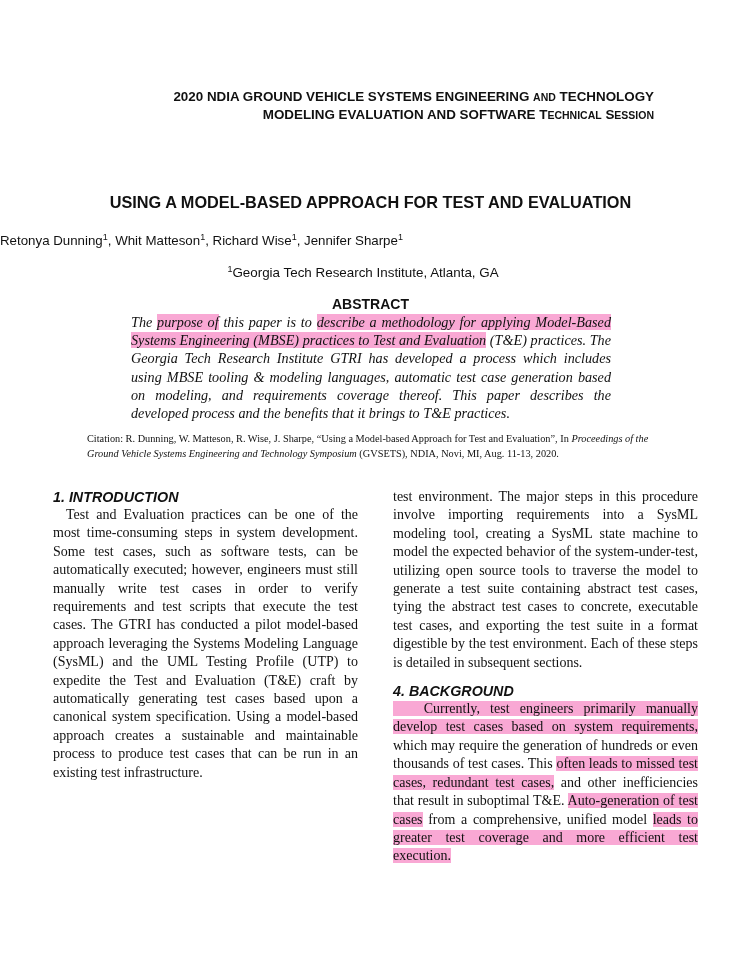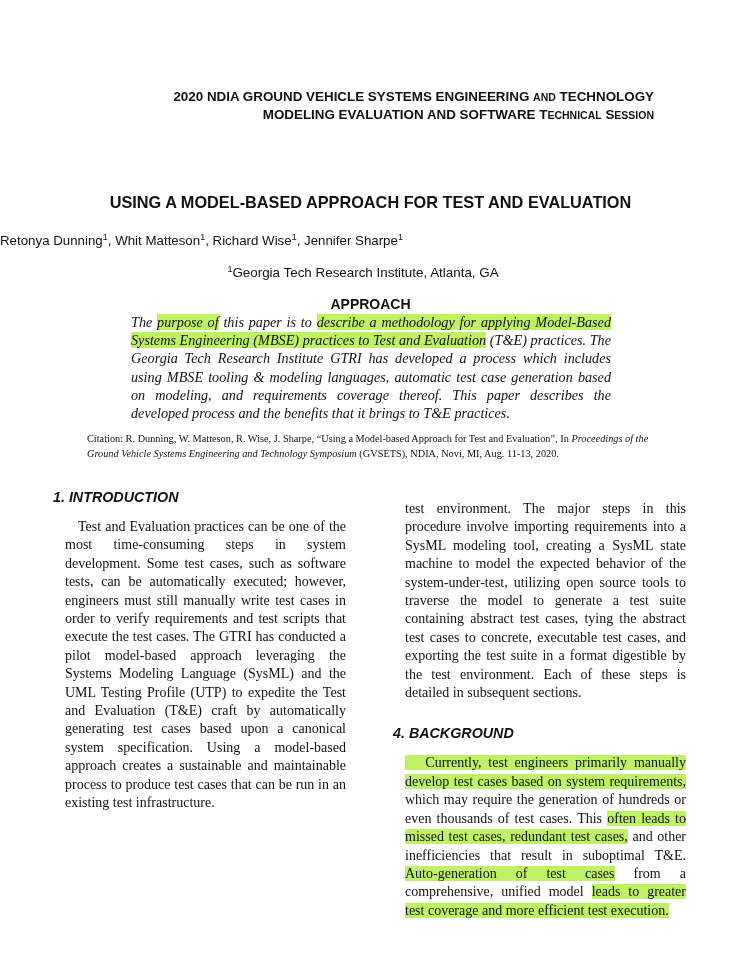--- a/index.html
+++ b/index.html
@@ -1,17 +1,17 @@
 <!DOCTYPE html>
 <html><head>
   <meta charset="utf-8">
   <style>
     html, body { margin: 0; padding: 0; background: #ffffff; }
     body { width: 741px; height: 960px; position: relative; overflow: hidden; color: #111; }
-    .hl { background: #bef264; }
+    .hl { background: #f9a8d4; }
     .sans { font-family: "Liberation Sans", sans-serif; }
     .serif { font-family: "Liberation Serif", serif; }
 
     #conf-header { position: absolute; right: 87px; top: 88px; text-align: right; font-weight: bold; font-size: 13.4px; line-height: 18px; }
     #conf-header .sc { font-size: 10.5px; }
 
     #title { position: absolute; left: 0; width: 741px; top: 193px; text-align: center; font-weight: bold; font-size: 16.3px; }
     #authors { position: absolute; left: 0; width: 657px; top: 233px; text-align: left; font-weight: normal; font-size: 13.3px; }
     #authors sup, #affiliation sup { font-size: 9px; vertical-align: 5px; line-height: 0; }
     #affiliation { position: absolute; left: 0; width: 654px; top: 265px; text-align: center; font-size: 13.4px; margin-left: 36px; }
@@ -19,41 +19,41 @@
     #abstract-heading { position: absolute; left: 0; width: 741px; top: 296px; text-align: center; font-weight: bold; font-size: 14px; }
     #abstract-body { position: absolute; left: 131px; width: 480px; top: 313px; font-style: italic; font-size: 14.2px; line-height: 18.2px; text-align: justify; }
 
     #citation { position: absolute; left: 87px; width: 572px; top: 431px; font-size: 10.3px; line-height: 15.3px; }
     #citation b { font-weight: normal; }
 
     .col { position: absolute; width: 305px; font-size: 14px; line-height: 18.4px; text-align: justify; }
     #col-left { left: 53px; top: 488px; }
     #col-right { left: 393px; top: 488px; }
     .sec-head { font-family: "Liberation Sans", sans-serif; font-weight: bold; font-size: 14.3px; line-height: 18px; text-align: left; font-style: italic; }
-    .para { margin: 12px; }
+    .para { margin: 0; }
     .indent { text-indent: 13px; }
     .gap { height: 18px; }
   </style>
 </head>
 <body>
 
 <div id="conf-header" class="sans">
   <div><span>2020 NDIA GROUND VEHICLE SYSTEMS ENGINEERING </span><span class="sc">AND</span><span> TECHNOLOGY</span></div>
   <div><span>MODELING EVALUATION AND SOFTWARE </span><span>T</span><span class="sc">ECHNICAL</span><span> S</span><span class="sc">ESSION</span></div>
 </div>
 
 <div id="title" class="sans">USING A MODEL-BASED APPROACH FOR TEST AND EVALUATION</div>
 
 <div id="authors" class="sans">
   <span><span>Retonya Dunning</span><sup>1</sup><span>, </span></span><span><span>Whit Matteson</span><sup>1</sup><span>, </span></span><span><span>Richard Wise</span><sup>1</sup><span>, </span></span><span><span>Jennifer Sharpe</span><sup>1</sup><span></span></span>
 </div>
 
 <div id="affiliation" class="sans"><sup>1</sup><span>Georgia Tech Research Institute, Atlanta, GA</span></div>
 
-<div id="abstract-heading" class="sans">APPROACH</div>
+<div id="abstract-heading" class="sans">ABSTRACT</div>
 <div id="abstract-body" class="serif">
   <span>The </span><span class="hl">purpose of</span><span> this paper is to </span><span class="hl">describe a methodology for applying Model-Based Systems Engineering (MBSE) practices to Test and Evaluation</span><span> (T&amp;E) practices. The Georgia Tech Research Institute GTRI has developed a process which includes using MBSE tooling &amp; modeling languages, automatic test case generation based on modeling, and requirements coverage thereof. This paper describes the developed process and the benefits that it brings to T&amp;E practices.</span>
 </div>
 
 <div id="citation" class="serif">
   <b>Citation:</b><span> R. Dunning, W. Matteson, R. Wise, J. Sharpe, “Using a Model-based Approach for Test and Evaluation”, In </span><i>Proceedings of the Ground Vehicle Systems Engineering and Technology Symposium</i><span> (GVSETS), NDIA, Novi, MI, Aug. 11-13, 2020.</span>
 </div>
 
 <div id="col-left" class="col serif">
   <div class="sec-head">1. INTRODUCTION</div>

